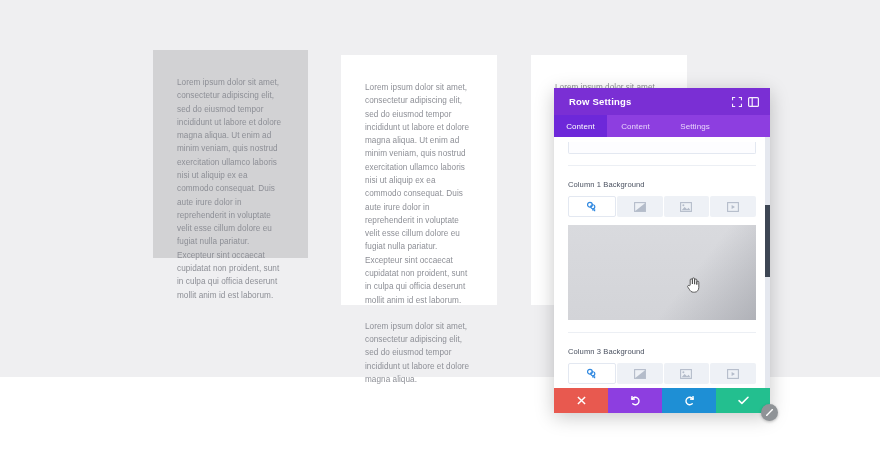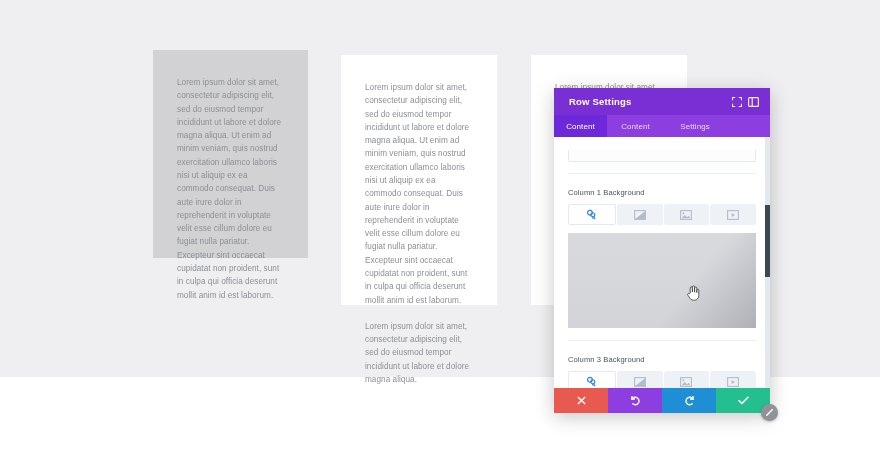--- a/index.html
+++ b/index.html
@@ -84,21 +84,21 @@
     white-space: nowrap;
   }
   .tab.active { background: #6d28d9; color: #ffffff; }
   #tab-content { width: 53px; }
   #tab-design  { width: 57px; }
   #tab-advanced{ width: 62px; }
 
   .modal-body {
     flex: 1 1 auto; position: relative; overflow: hidden;
     background: #ffffff;
-    padding: 12px 14px;
+    padding: 4px 14px;
   }
 
   
   .partial-input {
     margin-top: 1px; height: 12px;
     border: 1px solid #e3e8f1; border-top: none;
     border-radius: 0 0 2px 2px;
     background: #fdfdff;
   }
   .divider {

